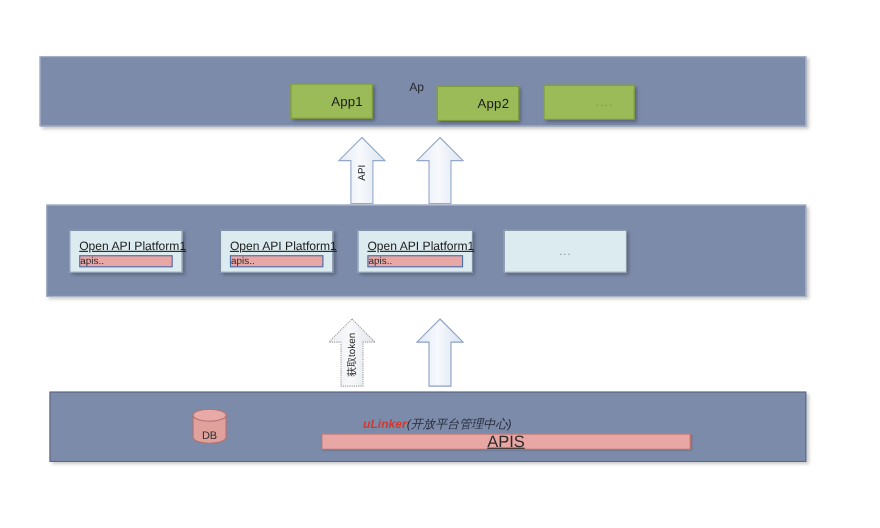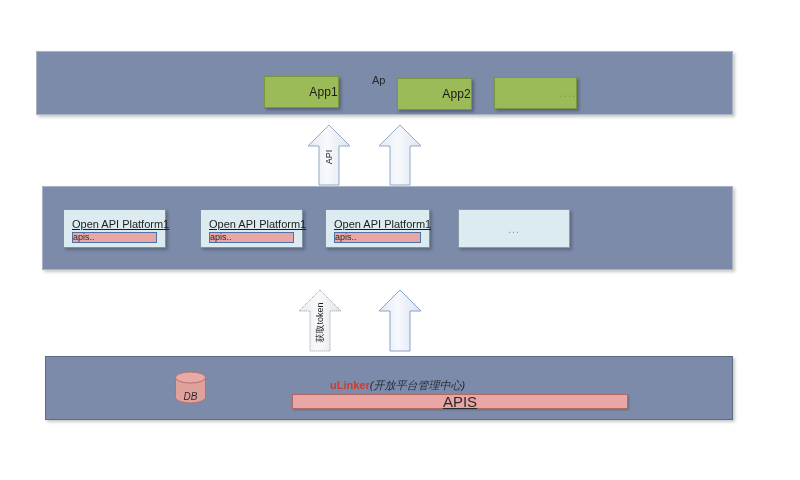--- a/index.html
+++ b/index.html
@@ -37,21 +37,21 @@
 
   
   .app-box {
     position: absolute;
     background: #9bbb59;
     border: 1px solid #7b963f;
     box-sizing: border-box;
     box-shadow: 2px 2px 3px rgba(0,0,0,0.30);
     display: flex;
     align-items: center;
-    justify-content: flex-end;
+    justify-content: center;
     font-size: 12px;
     color: #1a1a1a;
     letter-spacing: 0.2px;
     padding-left: 28px;
   }
   .app-box.dots {
     color: #7f8f57;
     font-size: 11px;
     letter-spacing: 1px;
   }
@@ -131,30 +131,30 @@
     position: absolute;
   }
   .db-label {
     position: absolute;
     left: 0; right: 0;
     top: 50%;
     transform: translateY(-50%);
     text-align: center;
     font-size: 10px;
     color: #2d2d2d;
-    font-style: italic;
   }
   .ulinker-label {
     position: absolute;
     font-size: 11px;
     white-space: nowrap;
     font-weight: bold;
   }
   .ulinker-label .u-red {
     color: #d03a2f;
+    font-style: italic;
   }
   .ulinker-label .u-cn {
     color: #262b38;
     font-weight: normal;
     font-style: italic;
   }
   .apis-bar {
     position: absolute;
     background: #e8a7a4;
     border: 1px solid #b06a66;

